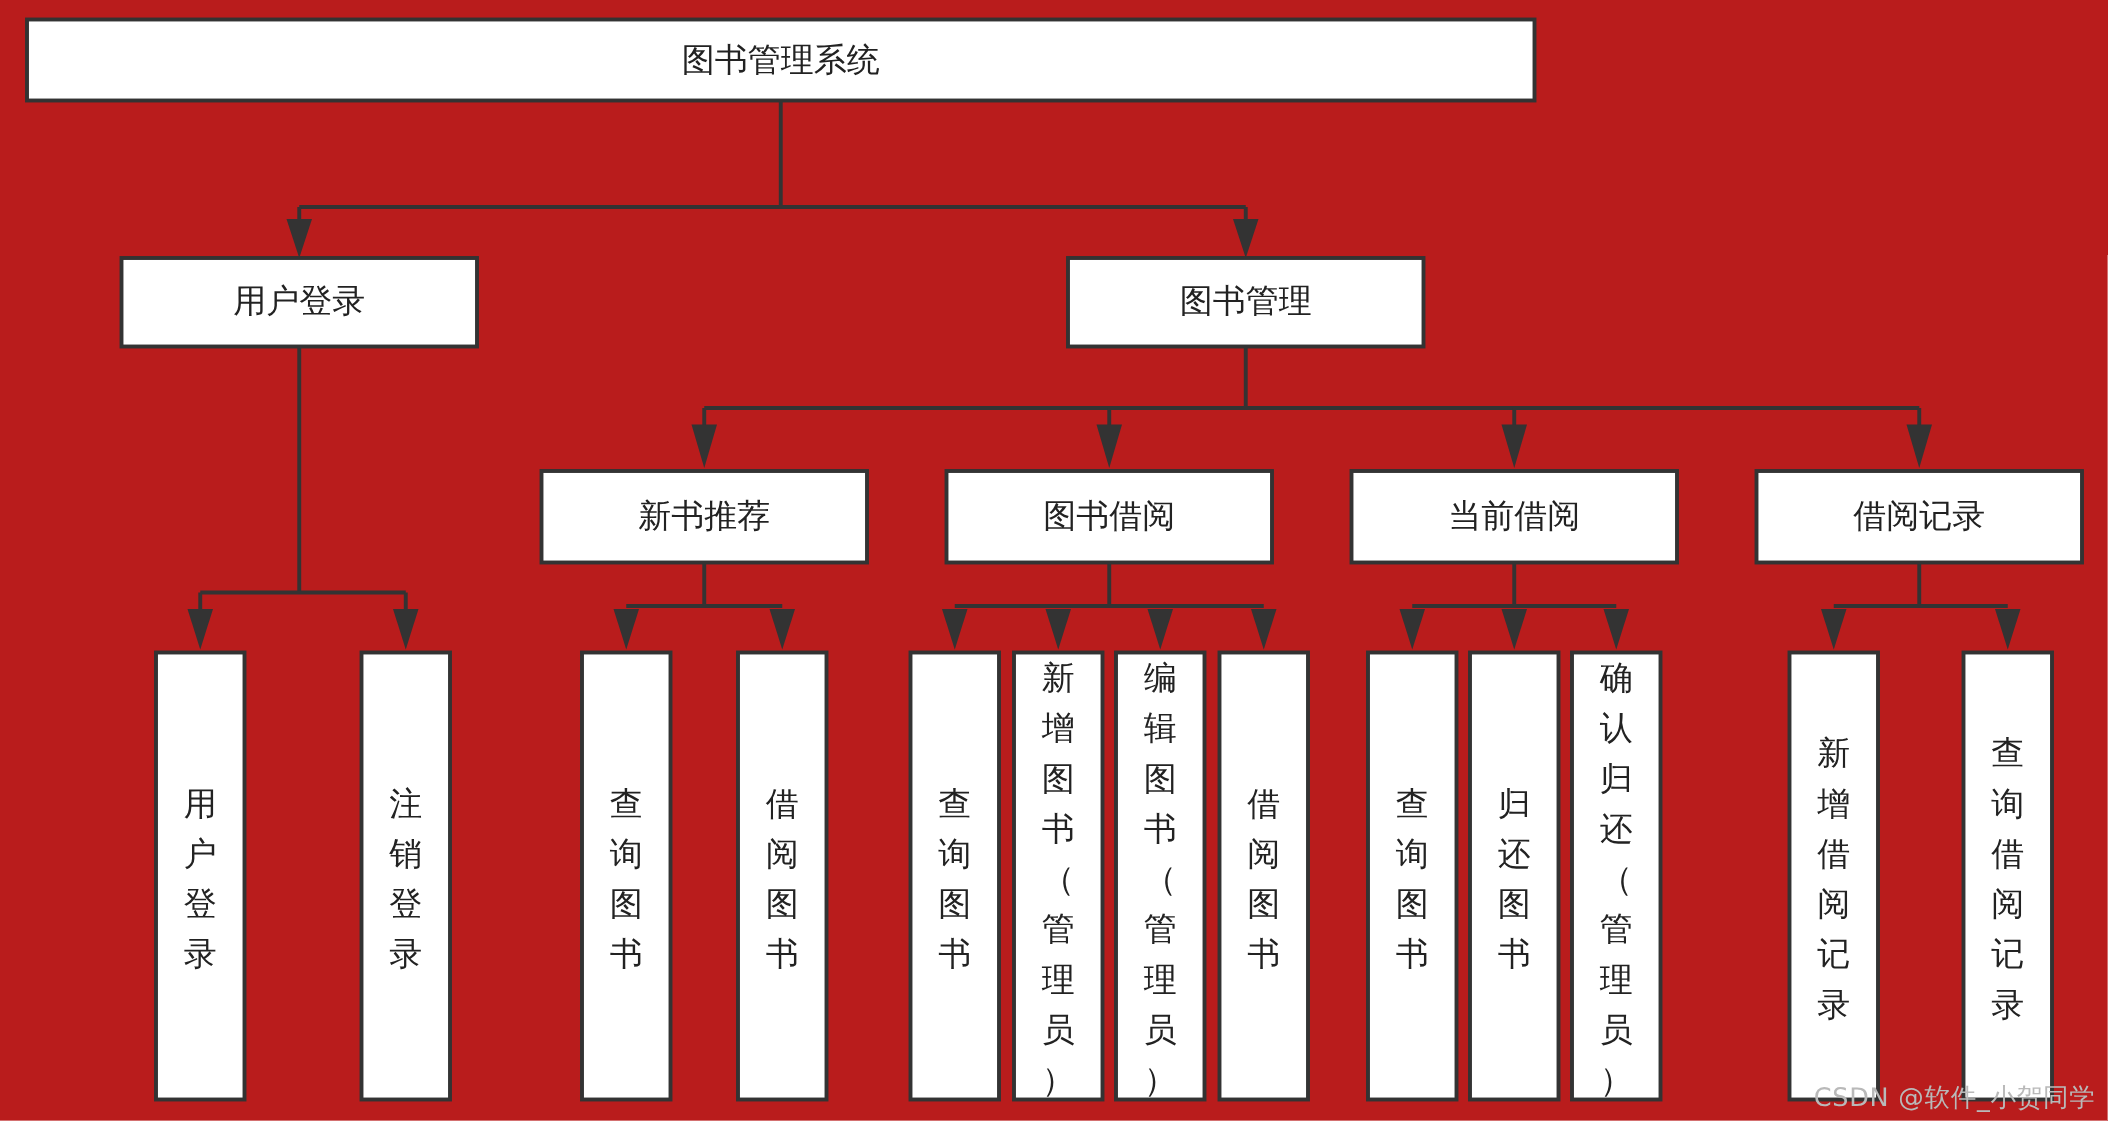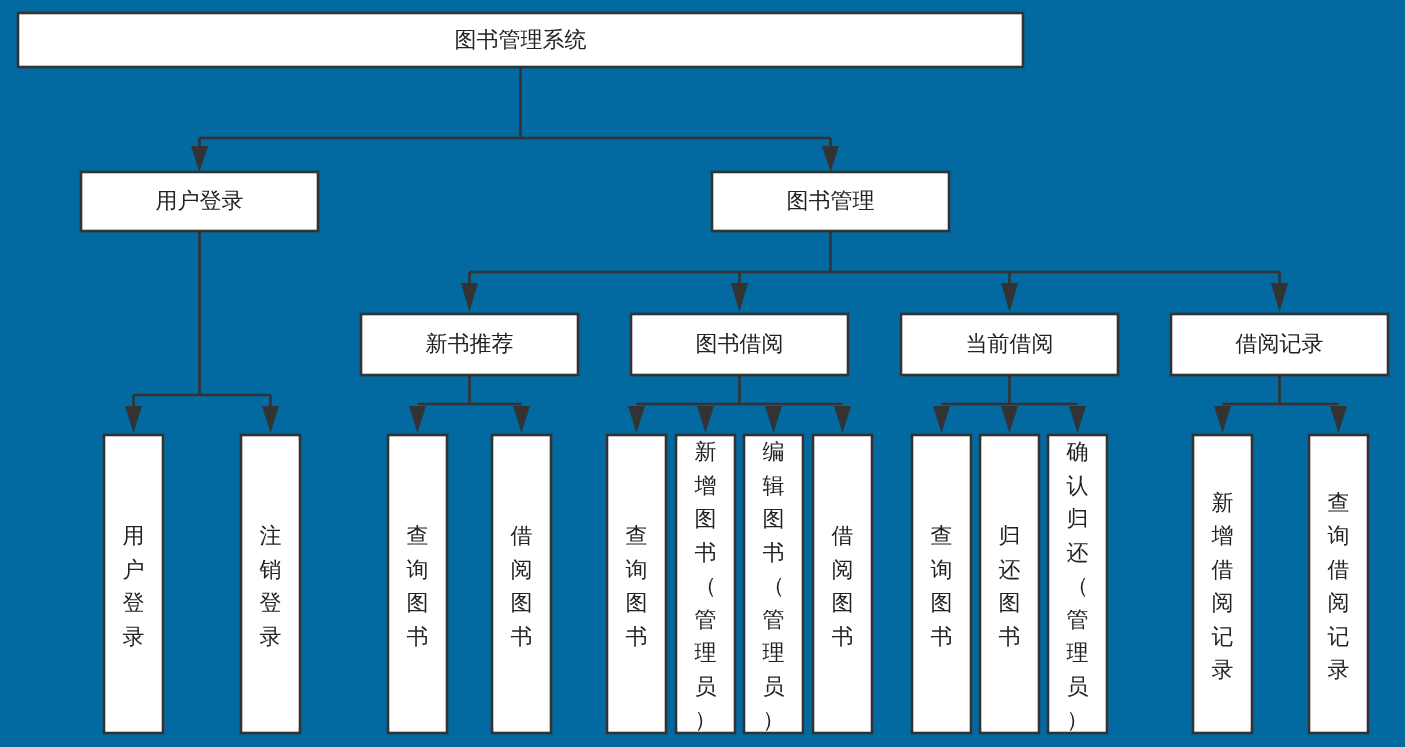--- a/index.html
+++ b/index.html
@@ -10,21 +10,21 @@
   body {
     width: 1405px;
     height: 747px;
     font-family: "DejaVu Sans", "Liberation Sans", sans-serif;
     overflow: hidden;
   }
   #diagram-root {
     position: relative;
     width: 1405px;
     height: 747px;
-    background: #0369a1;
+    background: #b91c1c;
   }
   svg#flowchart {
     position: absolute;
     left: 0;
     top: 0;
     width: 1405px;
     height: 747px;
     display: block;
   }
   .node-box {
@@ -223,13 +223,14 @@
       <text class="node-label-vert" x="1222.5" y="0"><tspan x="1222.5" y="509.6">新</tspan><tspan x="1222.5" y="543.1">增</tspan><tspan x="1222.5" y="576.6">借</tspan><tspan x="1222.5" y="610.1">阅</tspan><tspan x="1222.5" y="643.6">记</tspan><tspan x="1222.5" y="677.1">录</tspan></text>
     </g>
 
     <g>
       <rect class="node-box" x="1309" y="435" width="59" height="298"></rect>
       <text class="node-label-vert" x="1338.5" y="0"><tspan x="1338.5" y="509.6">查</tspan><tspan x="1338.5" y="543.1">询</tspan><tspan x="1338.5" y="576.6">借</tspan><tspan x="1338.5" y="610.1">阅</tspan><tspan x="1338.5" y="643.6">记</tspan><tspan x="1338.5" y="677.1">录</tspan></text>
     </g>
 
   </svg>
 
+  <div id="watermark">CSDN @软件_小贺同学</div>
 </div>
 
 </body></html>

